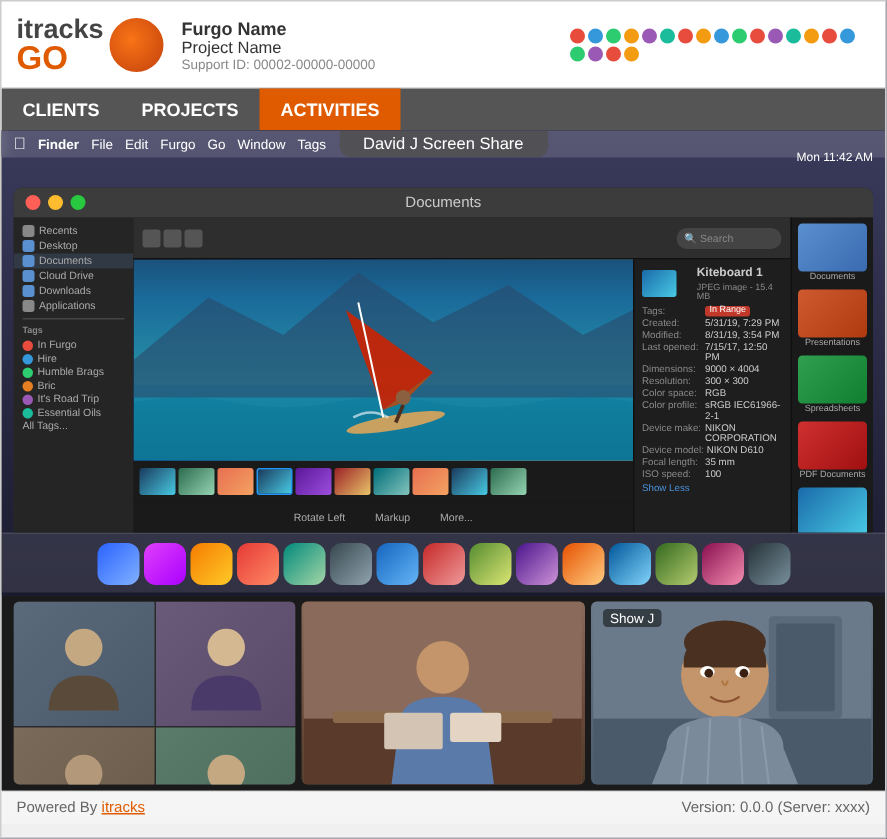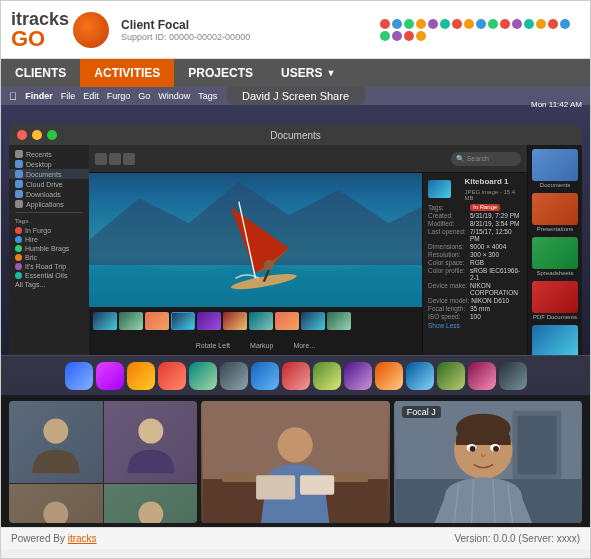--- a/index.html
+++ b/index.html
@@ -476,22 +476,23 @@
 
 <div class="header">
   <div class="logo-container">
     <div class="logo-text">
       <span class="logo-itracks">itracks</span>
       <span class="logo-go">GO</span>
     </div>
     <div class="logo-circle"></div>
   </div>
   <div class="header-info">
-    <span style="font-weight:bold;font-size:12px;">Client Focal</span>
-    <span style="font-size:9px;color:#888;">Support ID: 00000-00002-00000</span>
+    <span style="font-weight:bold;font-size:12px;">Furgo Name</span>
+    <span style="font-size:11px;">Project Name</span>
+    <span style="font-size:9px;color:#888;">Support ID: 00002-00000-00000</span>
   </div>
   <div class="header-dots">
     <div class="header-dots-row">
 
       <div class="dot" style="background:#e74c3c;"></div>
       <div class="dot" style="background:#3498db;"></div>
       <div class="dot" style="background:#2ecc71;"></div>
       <div class="dot" style="background:#f39c12;"></div>
       <div class="dot" style="background:#9b59b6;"></div>
       <div class="dot" style="background:#1abc9c;"></div>
@@ -508,26 +509,22 @@
       <div class="dot" style="background:#2ecc71;"></div>
       <div class="dot" style="background:#9b59b6;"></div>
       <div class="dot" style="background:#e74c3c;"></div>
       <div class="dot" style="background:#f39c12;"></div>
     </div>
   </div>
 </div>
 
 <nav class="nav">
   <div class="nav-item">CLIENTS</div>
+  <div class="nav-item">PROJECTS</div>
   <div class="nav-item active">ACTIVITIES</div>
-  <div class="nav-item">PROJECTS</div>
-  <div class="nav-item">
-    <span>USERS</span>
-    <span class="arrow">▼</span>
-  </div>
 </nav>
 
 <div class="main-content">
 
   <div class="screen-share-container">
     <div class="mac-screen" style="height: 310px;">
 
       <div class="screen-share-label">David J Screen Share</div>
 
       <div class="mac-menubar">
@@ -828,21 +825,21 @@
         <circle cx="95" cy="45" r="18" fill="#c4946a"></circle>
 
         <path d="M65 85 Q65 65 95 65 Q125 65 125 85 L130 125 L60 125Z" fill="#5a7aaa"></path>
 
         <rect x="55" y="76" width="40" height="25" fill="#d4c4b4" rx="2"></rect>
         <rect x="100" y="76" width="35" height="20" fill="#e4d4c4" rx="2"></rect>
       </svg>
     </div>
 
     <div class="participant-video participant-video-3" style="position:relative;">
-      <div class="participant-name-badge">Focal J</div>
+      <div class="participant-name-badge">Show J</div>
       <svg width="100%" height="100%" viewBox="0 0 190 125">
 
         <rect width="190" height="125" fill="#6a7a8a"></rect>
         <rect y="80" width="190" height="45" fill="#4a5a6a"></rect>
 
         <rect x="120" y="10" width="50" height="70" fill="#5a6a7a" rx="3"></rect>
         <rect x="125" y="15" width="40" height="60" fill="#4a5a6a" rx="2"></rect>
 
         <circle cx="90" cy="50" r="30" fill="#c4946a"></circle>
 

